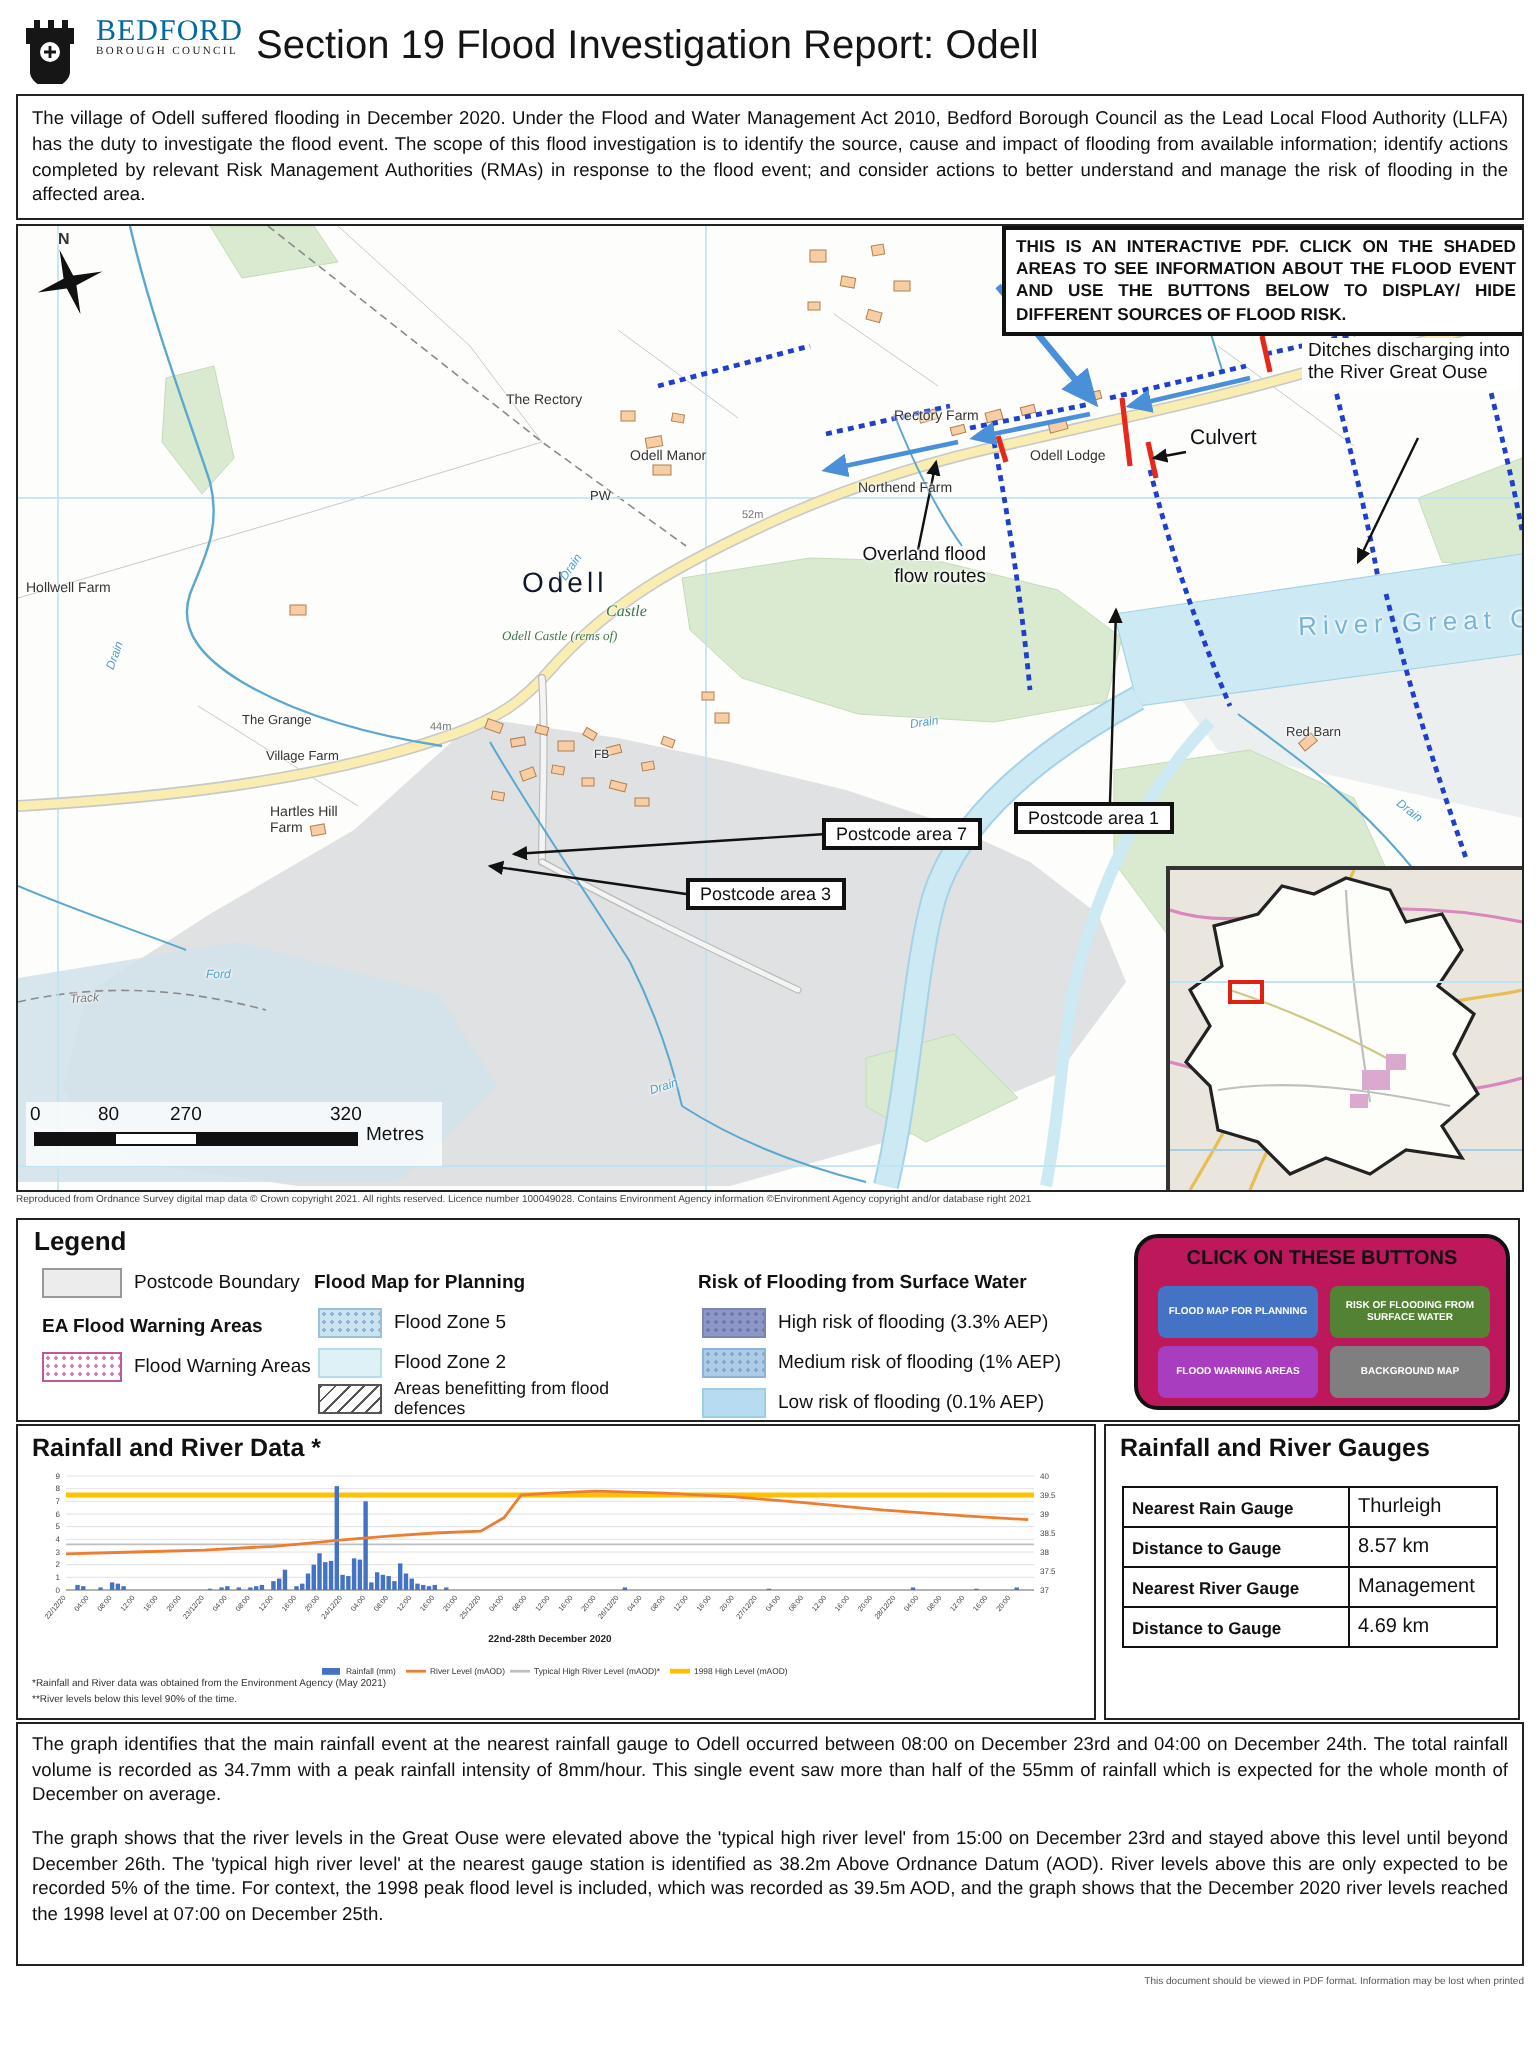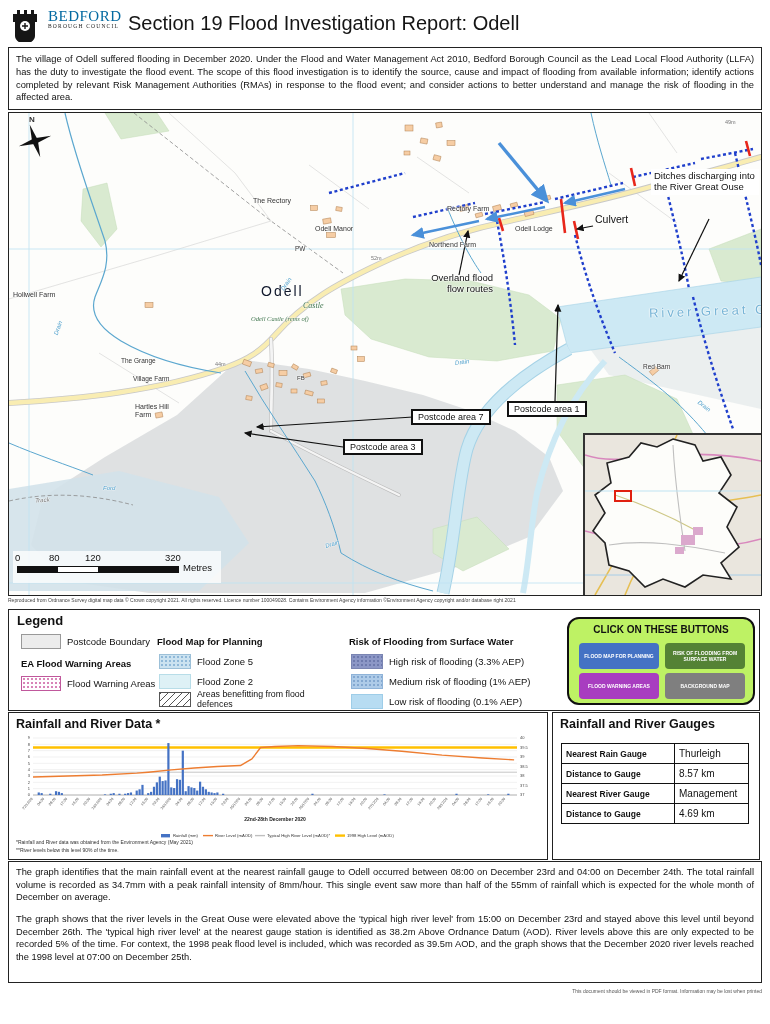--- a/index.html
+++ b/index.html
@@ -46,21 +46,21 @@
   .sw{position:absolute;width:30px;height:13px;border:1px solid #999;}
   .sw.wide{width:38px;}
   .sw.postcode{background:#ececec;}
   .sw.warn{border:1.5px solid #c0589c;background:radial-gradient(#d884b8 30%,transparent 32%) 0 0/4px 4px #fff;}
   .sw.z3{border-color:#9cc0d8;background:radial-gradient(#8fb8d8 30%,transparent 32%) 0 0/4px 4px #cbe2f0;}
   .sw.z2{border-color:#b8dde8;background:#def1f6;}
   .sw.def{border-color:#555;background:repeating-linear-gradient(135deg,#555 0 1px,transparent 1px 5px) #fff;}
   .sw.hi{border-color:#7a85b2;background:radial-gradient(#6e7aad 35%,transparent 37%) 0 0/4px 4px #8c97c6;}
   .sw.med{border-color:#8fb3d8;background:radial-gradient(#84a8d0 35%,transparent 37%) 0 0/4px 4px #aecbe8;}
   .sw.lo{border-color:#9ecde8;background:#b7dcf2;}
-  #btnbox{position:absolute;left:558px;top:7px;width:184px;height:84px;border:2px solid #111;border-radius:12px;background:#bef264;text-decoration:underline;}
+  #btnbox{position:absolute;left:558px;top:7px;width:184px;height:84px;border:2px solid #111;border-radius:12px;background:#be185d;text-decoration:underline;}
   #btnbox .bt{position:absolute;left:0;right:0;top:5px;text-align:center;font-size:10px;font-weight:bold;}
   .lgd-btn{position:absolute;width:80px;height:26px;border-radius:4px;color:#fff;font-weight:bold;font-size:5px;display:flex;align-items:center;justify-content:center;text-align:center;line-height:1.25;padding:1px;box-sizing:border-box;cursor:pointer;}
   
   #data-box{left:8px;top:712px;width:538px;height:146px;border:1.5px solid #222;}
   #gauges-box{left:552px;top:712px;width:206px;height:146px;border:1.5px solid #222;}
   .panel-title{position:absolute;left:7px;top:4px;font-size:12.5px;font-weight:bold;}
   #chart-holder{position:absolute;left:2px;top:20px;width:534px;height:112px;}
   #footnotes{position:absolute;left:7px;bottom:5px;font-size:5px;color:#333;line-height:1.5;}
   #gtable{position:absolute;left:8px;top:30px;width:188px;border-collapse:collapse;}
   #gtable td{border:1px solid #111;height:17px;padding:1px 4px;}
@@ -276,31 +276,32 @@
     <span class="ml dr" style="left:94px;top:372px;">Ford</span>
     <span class="ml dr" style="left:270px;top:168px;transform:rotate(-55deg);">Drain</span>
     <span class="ml dr" style="left:446px;top:246px;transform:rotate(-8deg);">Drain</span>
     <span class="ml dr" style="left:688px;top:290px;transform:rotate(38deg);">Drain</span>
     <span class="ml dr" style="left:316px;top:428px;transform:rotate(-18deg);">Drain</span>
     <span class="ml dr" style="left:42px;top:212px;transform:rotate(-70deg);">Drain</span>
     <span class="ml spot" style="left:362px;top:142px;">52m</span>
     <span class="ml spot" style="left:716px;top:6px;">49m</span>
     <span class="ml spot" style="left:206px;top:248px;">44m</span>
 
+    <div id="notice" class="abs">THIS IS AN INTERACTIVE PDF. CLICK ON THE SHADED AREAS TO SEE INFORMATION ABOUT THE FLOOD EVENT AND USE THE BUTTONS BELOW TO DISPLAY/ HIDE DIFFERENT SOURCES OF FLOOD RISK.</div>
     <div id="ditches-lbl" class="abs">Ditches discharging into the River Great Ouse</div>
     <div id="culvert-lbl" class="abs">Culvert</div>
     <div id="overland-lbl" class="abs">Overland flood flow routes</div>
     <div class="pcbox" style="left:498px;top:288px;">Postcode area 1</div>
     <div class="pcbox" style="left:402px;top:296px;">Postcode area 7</div>
     <div class="pcbox" style="left:334px;top:326px;">Postcode area 3</div>
 
     <div id="scalebar" class="abs">
       <span class="num" style="left:2px;">0</span>
       <span class="num" style="left:36px;">80</span>
-      <span class="num" style="left:72px;">120</span>
+      <span class="num" style="left:72px;">270</span>
       <span class="num" style="left:152px;">320</span>
       <div id="sb-bar">
         <div class="seg" style="left:0;width:40px;"></div>
         <div class="seg" style="left:80px;width:80px;"></div>
       </div>
       <span id="sb-unit">Metres</span>
     </div>
 
     <div id="inset" class="abs">
       <svg width="176" height="160" viewBox="0 0 176 160">

